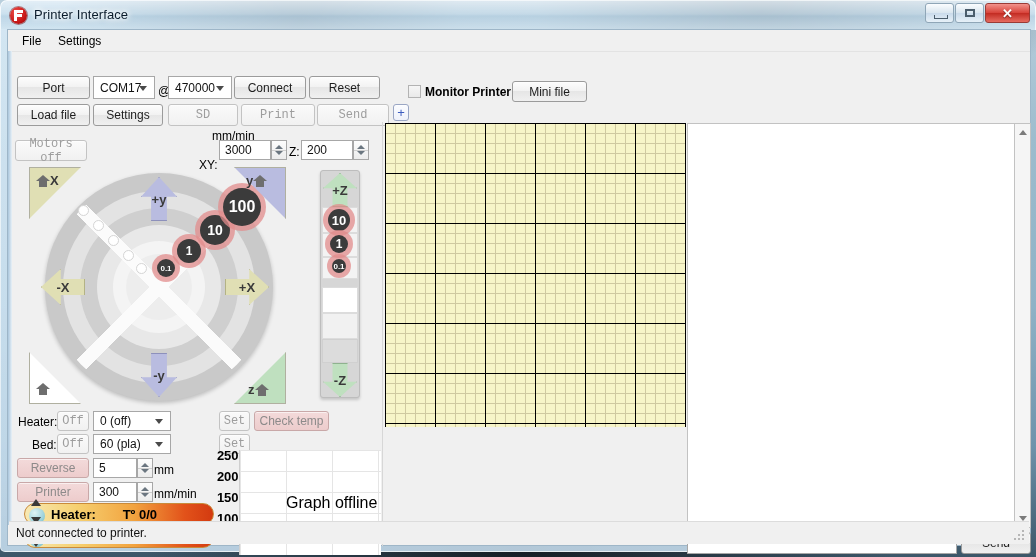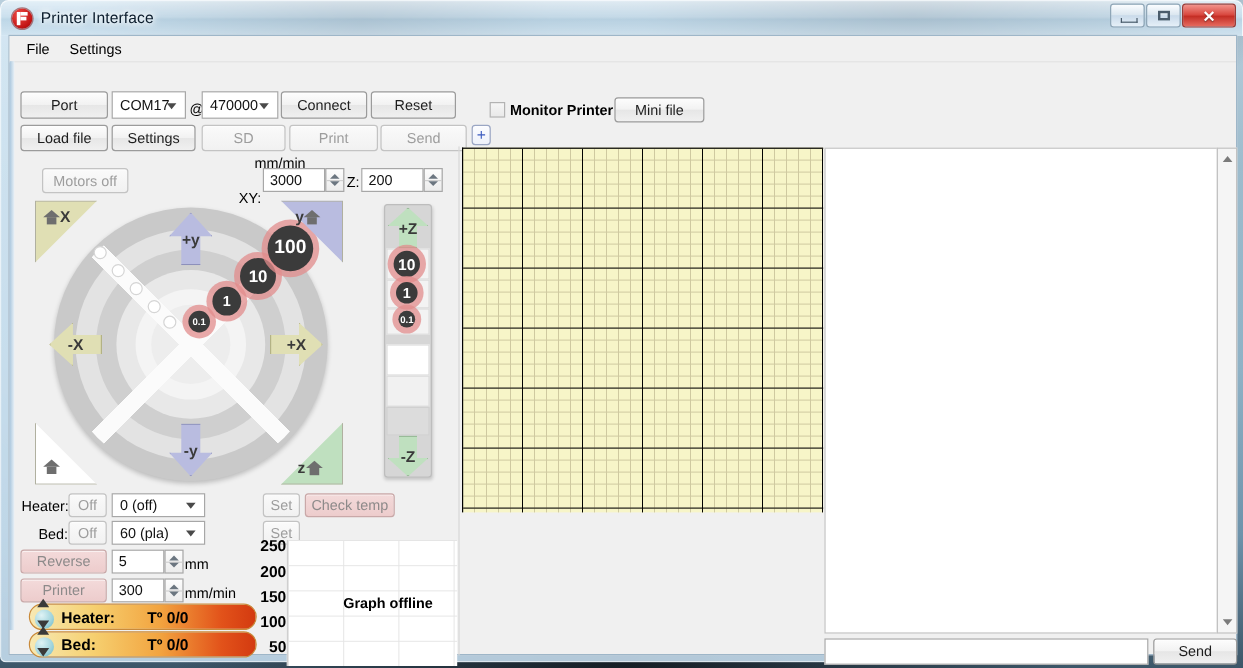--- a/index.html
+++ b/index.html
@@ -93,21 +93,21 @@
 
   
   .btn{
     position:absolute;box-sizing:border-box;
     border:1px solid #9b9b9b;border-radius:3px;
     background:linear-gradient(180deg,#fdfdfd 0%,#f2f2f2 48%,#e6e6e6 50%,#f0f0f0 100%);
     font-family:"Liberation Sans",sans-serif;font-size:12px;color:#1d1d1d;
     display:flex;align-items:center;justify-content:center;
     box-shadow:0 1px 0 rgba(255,255,255,.6) inset;
   }
-  .btn.disabled{color:#9d9d9d;border-color:#c3c3c3;background:linear-gradient(180deg,#fafafa,#f1f1f1);}
+  .btn.disabled{color:#9d9d9d;border-color:#c3c3c3;background:linear-gradient(180deg,#fafafa,#f1f1f1);font-family:Liberation Mono, monospace;}
   .btn.pink{background:linear-gradient(180deg,#f3dada,#edcccc);border-color:#c9a8a8;color:#8d8a8a;}
   .btn.plus{color:#3b5bbf;font-size:13px;border-color:#9aa6c4;background:linear-gradient(180deg,#fbfcff,#eef1fa);}
   .txt{
     position:absolute;box-sizing:border-box;
     border:1px solid #a7a7a7;background:#fff;
     font-family:"Liberation Sans",sans-serif;font-size:12px;color:#111;
     display:flex;align-items:center;padding-left:5px;
   }
   .combo{
     position:absolute;box-sizing:border-box;
@@ -214,21 +214,21 @@
 
   
   .graph{
     position:absolute;
     background:#fff;
     background-image:linear-gradient(#e5e5e5 1px,transparent 1px),linear-gradient(90deg,#e5e5e5 1px,transparent 1px);
     background-size:46px 21px;
     border-left:1px solid #cfcfcf;
   }
   .graph .ylab{position:absolute;right:101%;font-weight:bold;font-size:13px;color:#000;white-space:nowrap;transform:translateY(-50%);}
-  .graph .off{position:absolute;left:46px;top:50%;transform:translateY(-50%);font-weight:bold;font-size:12px;color:#000;}
+  .graph .off{position:absolute;left:46px;top:50%;transform:translateY(-50%);font-weight:normal;font-size:16px;color:#000;}
 
   
   .bedgrid{
     position:absolute;background:#f7f5c8;
     background-image:
       linear-gradient(#000 1px,transparent 1px),
       linear-gradient(90deg,#000 1px,transparent 1px),
       linear-gradient(#cfc9a0 1px,transparent 1px),
       linear-gradient(90deg,#cfc9a0 1px,transparent 1px);
     background-size:50px 50px,50px 50px,10px 10px,10px 10px;
@@ -312,21 +312,21 @@
         <div class="lbl" style="left:417px;top:55px;font-weight:bold;">Monitor Printer</div>
         <div class="btn" style="left:504px;top:51px;width:75px;height:21px;">Mini file</div>
 
         <div class="btn" style="left:9px;top:74px;width:73px;height:22px;">Load file</div>
         <div class="btn" style="left:85px;top:74px;width:70px;height:22px;">Settings</div>
         <div class="btn disabled" style="left:160px;top:74px;width:70px;height:22px;">SD</div>
         <div class="btn disabled" style="left:233px;top:74px;width:74px;height:22px;">Print</div>
         <div class="btn disabled" style="left:309px;top:74px;width:72px;height:22px;">Send</div>
         <div class="btn plus" style="left:385px;top:74px;width:16px;height:17px;">+</div>
 
-        <div class="btn disabled" style="left:27px;top:110px;width:72px;height:21px;">Motors off</div>
+        <div class="btn disabled" style="left:7px;top:110px;width:72px;height:21px;text-align:center;">Motors off</div>
         <div class="lbl" style="left:204px;top:99px;">mm/min</div>
         <div class="lbl" style="left:191px;top:128px;text-align:center;">XY:</div>
         <div class="txt" style="left:211px;top:110px;width:52px;height:20px;">3000</div>
         <div class="spin" style="left:263px;top:110px;">
             <span class="u"></span>
             <span class="sep"></span>
             <span class="d"></span>
           </div>
         <div class="lbl" style="left:281px;top:115px;">Z:</div>
         <div class="txt" style="left:293px;top:110px;width:52px;height:20px;">200</div>
@@ -489,17 +489,21 @@
         <div class="logpane" style="left:679px;top:93px;width:328px;height:405px;"></div>
 
         <div class="sbar" style="left:1006px;top:93px;width:17px;height:405px;border:1px solid #c2c2c2;">
           <span class="ar up"></span>
           <span class="ar dn"></span>
         </div>
 
         <div class="txt" style="left:679px;top:502px;width:270px;height:22px;" placeholder=""></div>
         <div class="btn" style="left:953px;top:502px;width:70px;height:22px;">Send</div>
 
+        <div class="statusline">
+          <span>Not connected to printer.</span>
+          <span class="grip"></span>
+        </div>
 
       </div>
     </div>
   </div>
 </div>
 
 </body></html>

